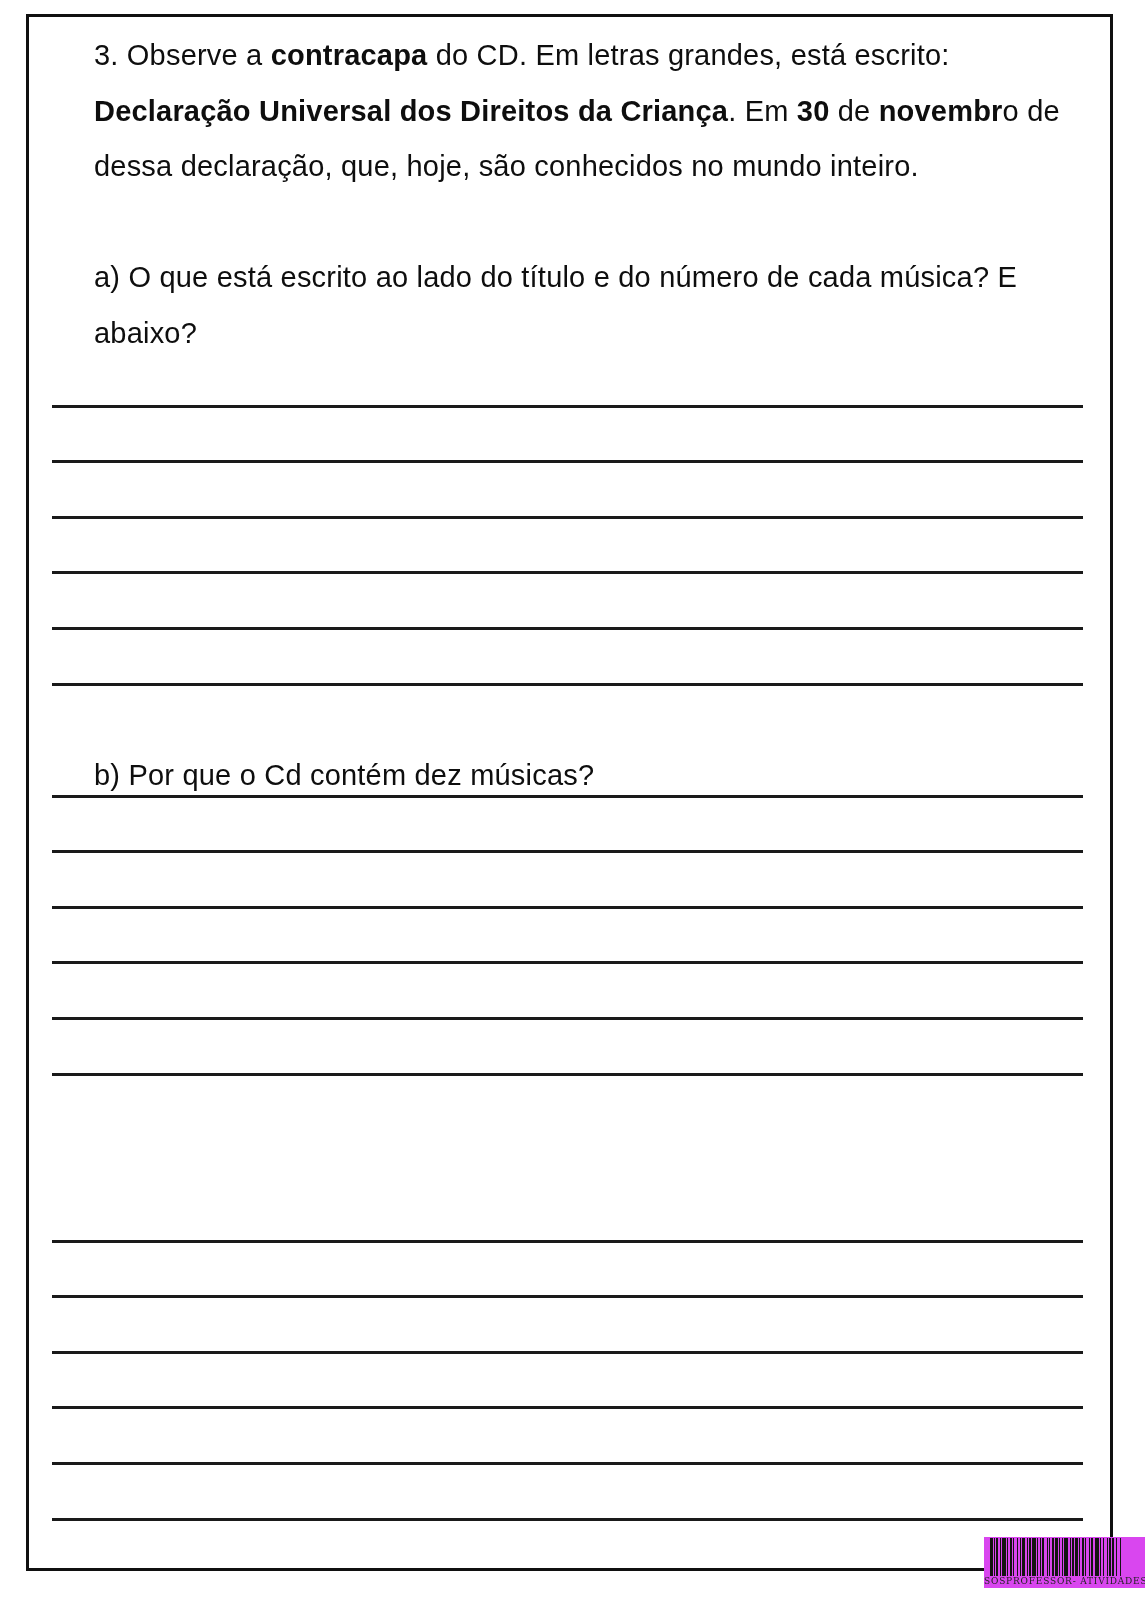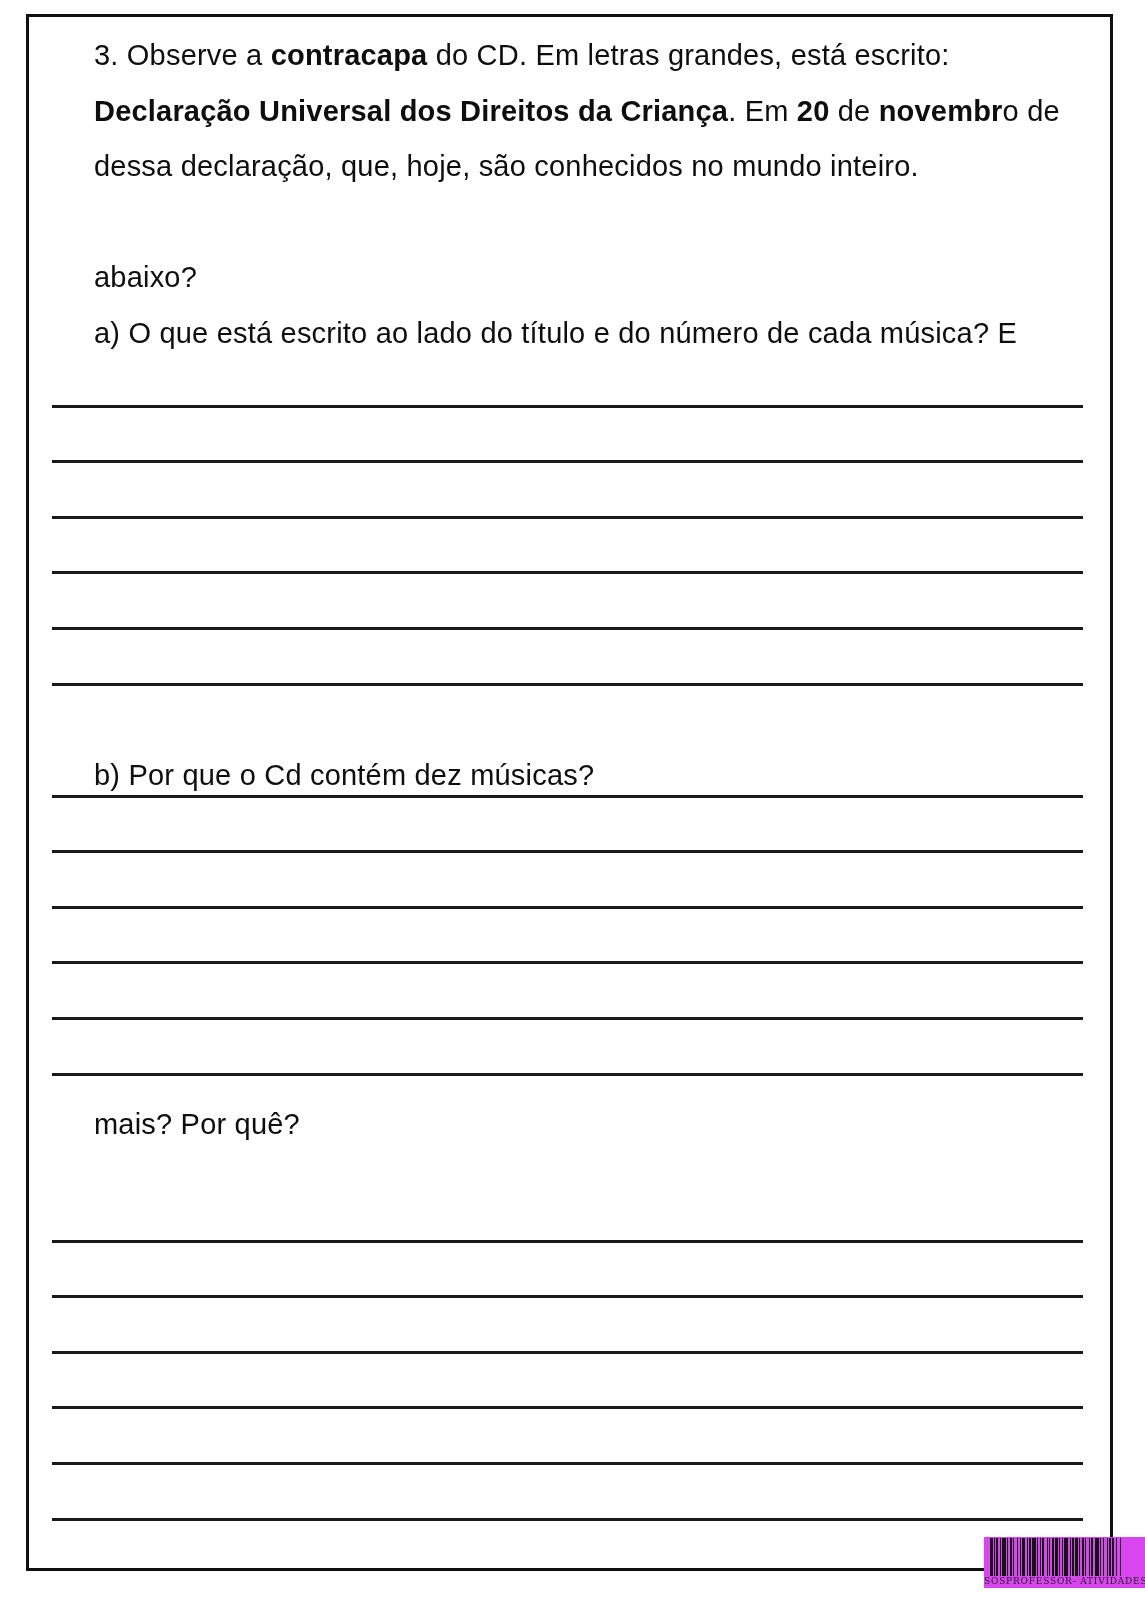--- a/index.html
+++ b/index.html
@@ -65,27 +65,27 @@
     color:#222;
   }
 </style>
 </head>
 <body>
 
 <div class="frame"></div>
 
 <div class="tblock" style="top:28px">
     <div class="t-line"><span>3. Observe a </span><span class="seg-b">contracapa</span><span> do CD. Em letras grandes, está escrito:</span></div>
-    <div class="t-line"><span class="seg-b seg-i">Declaração Universal dos Direitos da Criança</span><span>. Em </span><span class="seg-b">20</span><span> de </span><span class="seg-b">novembr</span><span>o de</span></div>
+    <div class="t-line"><span class="seg-b seg-i">Declaração Universal dos Direitos da Criança</span><span>. Em </span><span class="seg-b">30</span><span> de </span><span class="seg-b">novembr</span><span>o de</span></div>
     <div class="t-line"><span>dessa declaração, que, hoje, são conhecidos no mundo inteiro.</span></div>
   </div>
 
 <div class="tblock" style="top:250px">
+    <div class="t-line"><span>a) O que está escrito ao lado do título e do número de cada música? E</span></div>
     <div class="t-line"><span>abaixo?</span></div>
-    <div class="t-line"><span>a) O que está escrito ao lado do título e do número de cada música? E</span></div>
   </div>
 
 <div class="answer-lines" style="top:352px">
     <div class="answer-line"></div>
     <div class="answer-line"></div>
     <div class="answer-line"></div>
     <div class="answer-line"></div>
     <div class="answer-line"></div>
     <div class="answer-line"></div>
   </div>
@@ -97,21 +97,20 @@
 <div class="answer-lines" style="top:742px">
     <div class="answer-line"></div>
     <div class="answer-line"></div>
     <div class="answer-line"></div>
     <div class="answer-line"></div>
     <div class="answer-line"></div>
     <div class="answer-line"></div>
   </div>
 
 <div class="tblock" style="top:1097px">
-    <div class="t-line"><span>mais? Por quê?</span></div>
   </div>
 
 <div class="answer-lines" style="top:1187px">
     <div class="answer-line"></div>
     <div class="answer-line"></div>
     <div class="answer-line"></div>
     <div class="answer-line"></div>
     <div class="answer-line"></div>
     <div class="answer-line"></div>
   </div>

